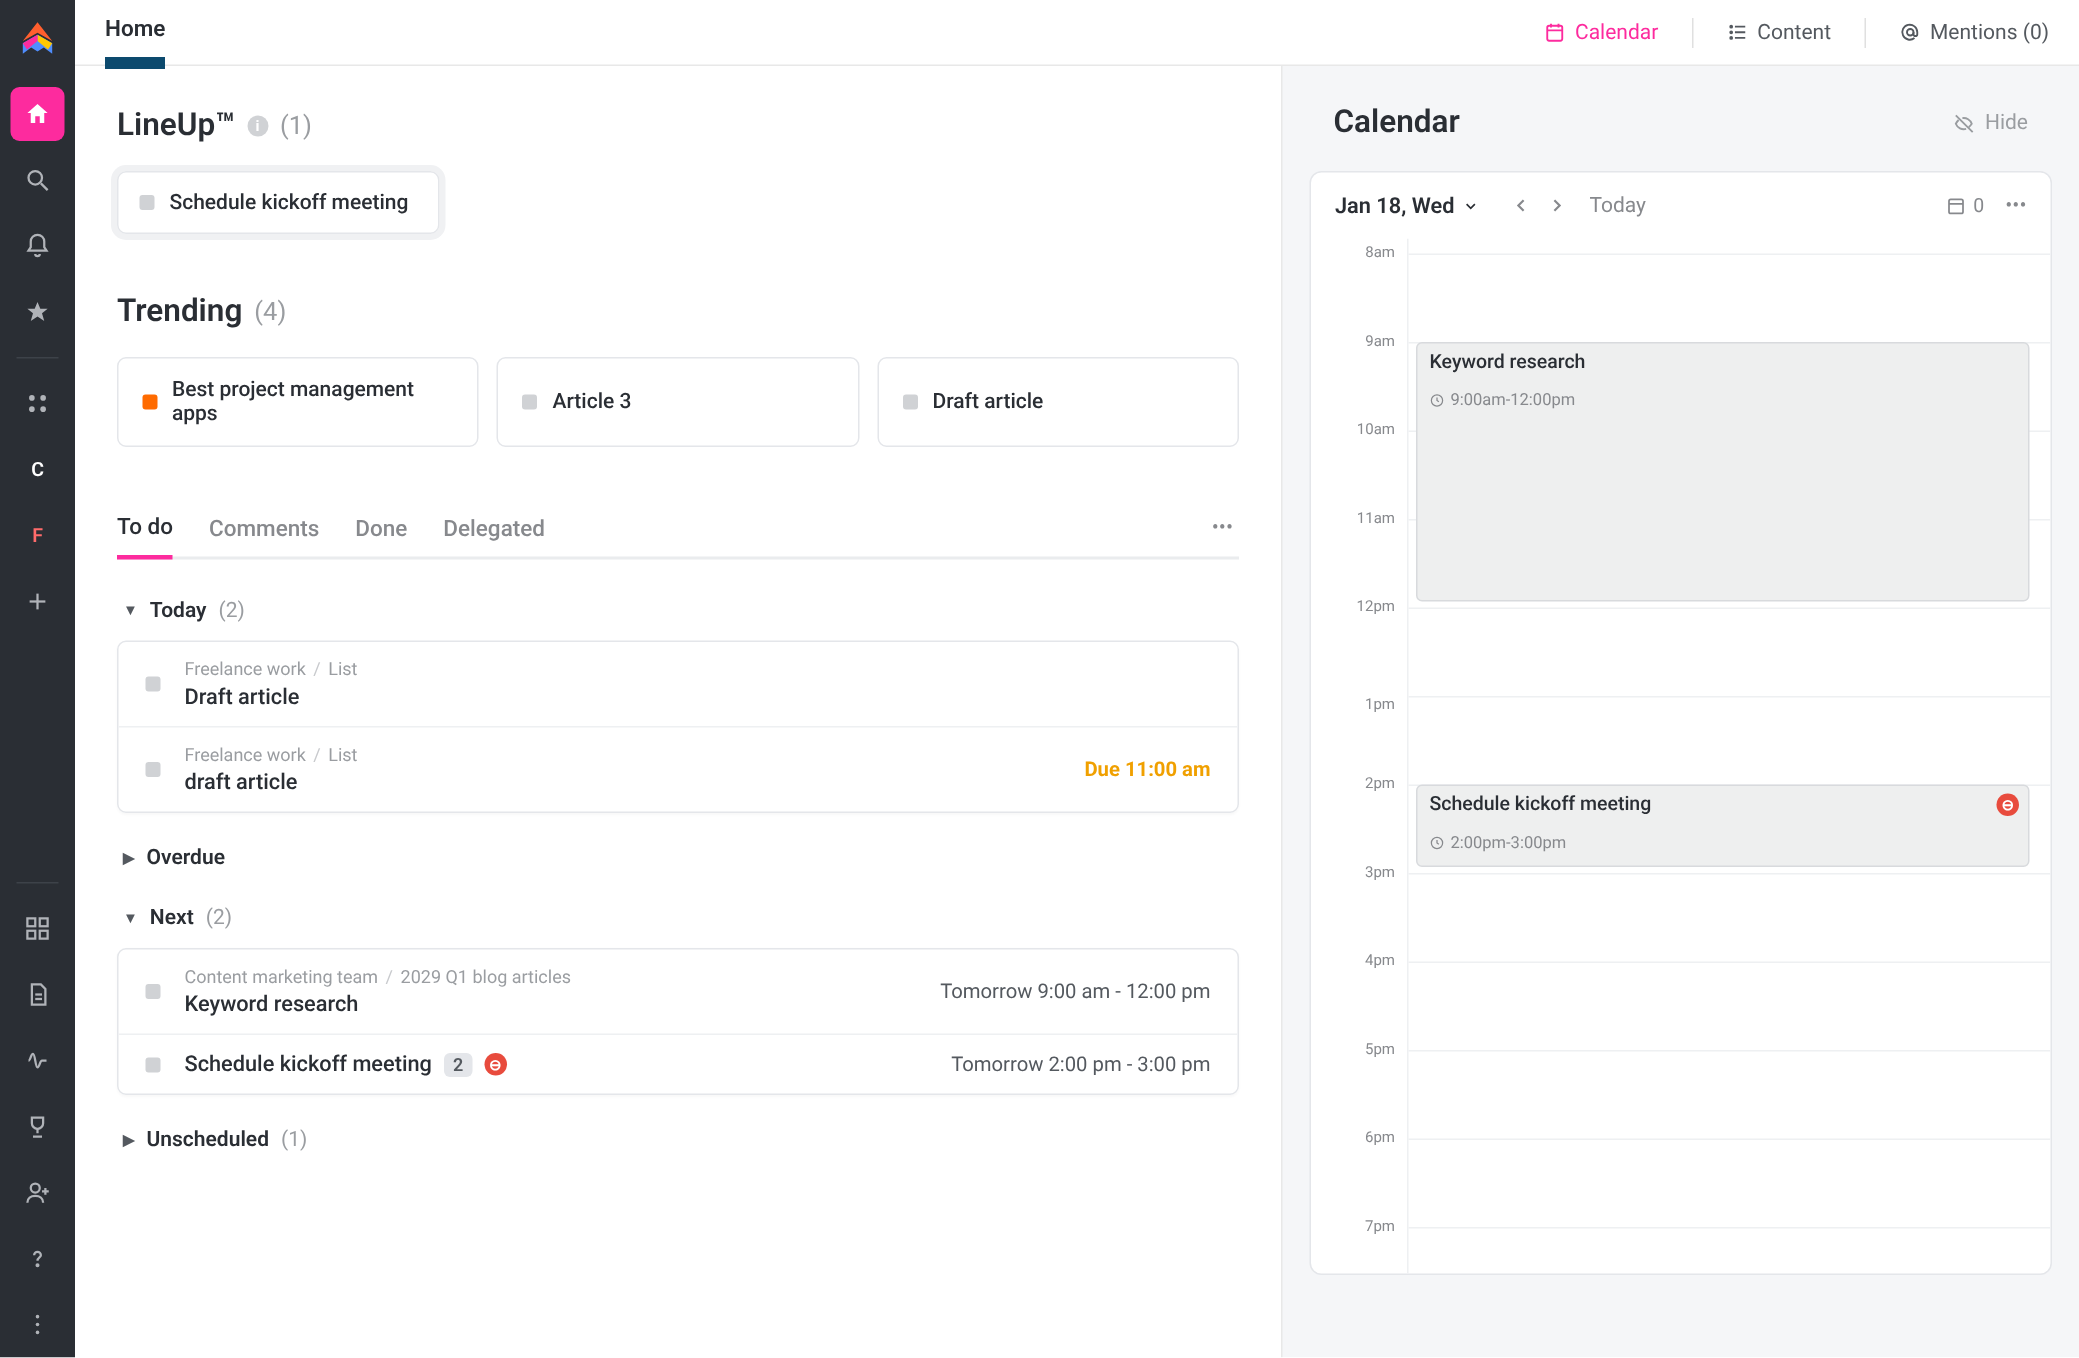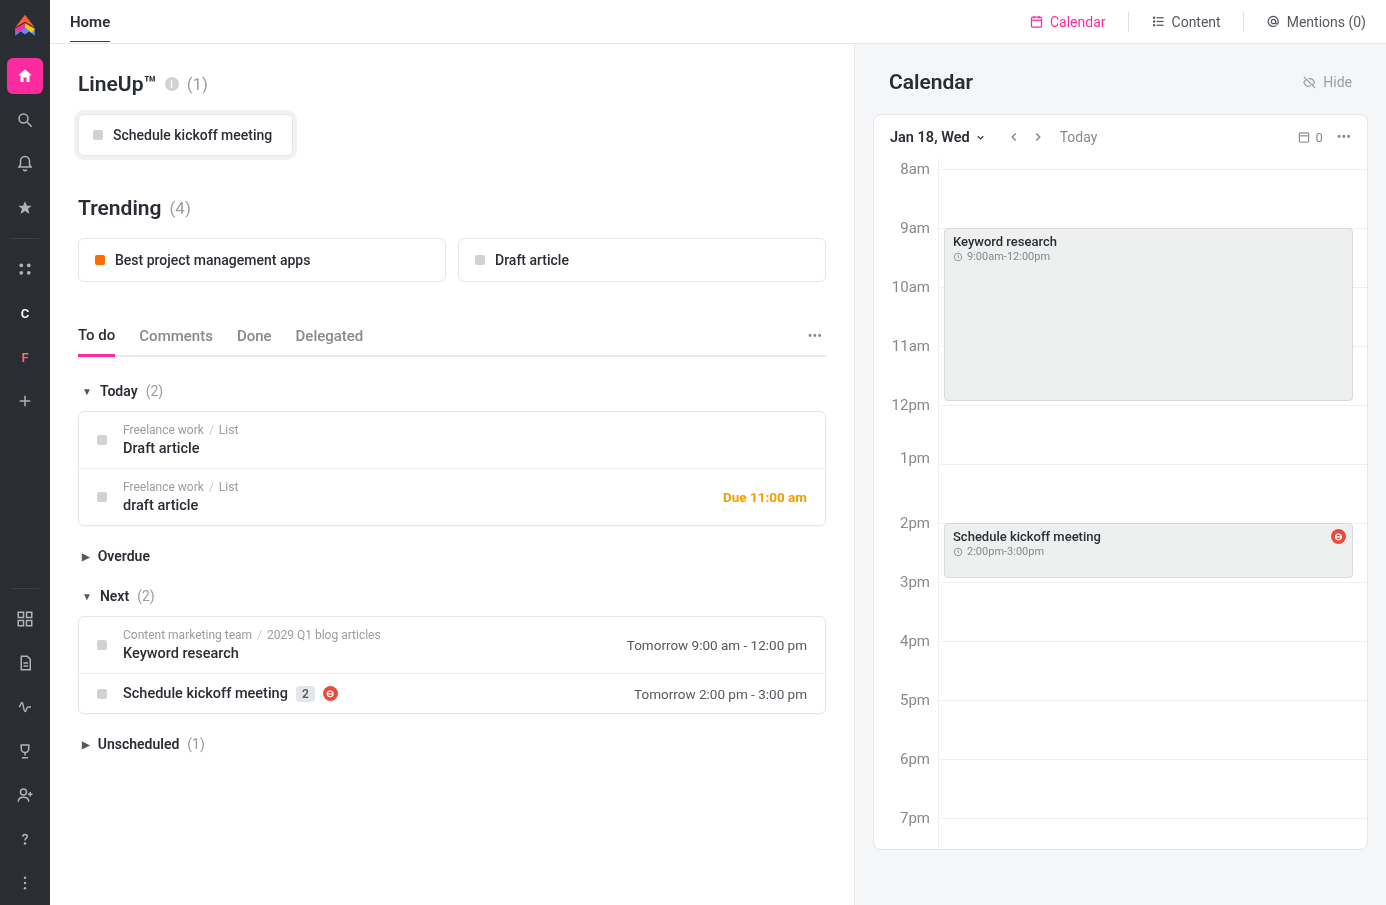--- a/index.html
+++ b/index.html
@@ -16,21 +16,21 @@
   .sb-divider { width: 28px; height: 1px; background: #3d4249; margin: 8px 0; }
   .sb-letter { font-size: 13px; font-weight: 600; }
   .sb-letter.c { color: #fff; }
   .sb-letter.f { color: #ff6b6b; }
   .sb-spacer { flex: 1; }
   
   
   .main { flex: 1; display: flex; flex-direction: column; }
   .topbar { height: 44px; border-bottom: 1px solid #e8e8e8; display: flex; align-items: center; padding: 0 20px; }
   .topbar-left { flex: 1; display: flex; align-items: center; }
-  .tab-home { font-size: 15px; font-weight: 600; color: #2a2e34; padding-bottom: 10px; border-bottom: 1px solid #0c4a6e; margin-top: 12px; }
+  .tab-home { font-size: 15px; font-weight: 600; color: #2a2e34; padding-bottom: 10px; border-bottom: 8px solid #0c4a6e; margin-top: 12px; }
   .topbar-right { display: flex; align-items: center; gap: 22px; font-size: 14px; color: #54595f; }
   .tb-link { display: flex; align-items: center; gap: 6px; cursor: pointer; }
   .tb-link.cal { color: #fd2b9e; }
   .tb-link svg { width: 15px; height: 15px; }
   .tb-sep { width: 1px; height: 20px; background: #e0e0e0; }
   
   
   .body { flex: 1; display: flex; overflow: hidden; }
   .left-pane { flex: 1; padding: 28px 28px 20px 28px; overflow-y: auto; }
   .right-pane { width: 532px; background: #f5f6f8; border-left: 1px solid #e8e8e8; }
@@ -87,26 +87,26 @@
   .cal-toolbar-right { margin-left:auto; display:flex; align-items:center; gap:14px; color:#87898d; }
   .cal-eventcount { display:flex; align-items:center; gap:5px; font-size:13px; }
   
   .allday-row { display:flex; border-top:1px solid #eef0f2; border-bottom:1px solid #eef0f2; font-size:12px; color:#87898d; }
   .allday-label { width:64px; text-align:center; padding:6px 0; }
   .allday-body { flex:1; }
   
   .time-grid { height: 690px; overflow:hidden; position:relative; }
   .time-body { display:flex; height:100%; }
   .time-col { width:64px; position:relative; }
-  .time-label { position:absolute; right:8px; font-size:15px; color:#87898d; transform: translateY(-50%); }
+  .time-label { position:absolute; right:8px; font-size:10px; color:#87898d; transform: translateY(-50%); }
   .grid-col { flex:1; position:relative; border-left:1px solid #eef0f2; }
   .grid-line { position:absolute; left:0; right:0; height:1px; background:#eef0f2; }
   .event { position:absolute; left:5px; right:14px; background:#eeefef; border:1px solid #d8dadd; border-radius:4px; padding:5px 8px; overflow:hidden; }
   .event-title { font-size:13px; font-weight:500; color:#2a2e34; }
-  .event-time { font-size:11px; color:#87898d; display:flex; align-items:center; gap:4px; margin-top:1px; }
+  .event-time { font-size:11px; color:#87898d; display:flex; align-items:center; gap:4px; margin-top:11px; }
   .event .badge-red { position:absolute; top:5px; right:6px; }
 </style>
 </head>
 <body>
 
 <div class="app">
 
   <div class="sidebar">
     <div class="logo">
       <svg viewBox="0 0 40 40">
@@ -269,20 +269,24 @@
           <span>Trending</span>
           <span class="count">(4)</span>
         </div>
         <div class="trending-row">
           <div class="trending-card">
             <span class="status-sq orange"></span>
             <span>Best project management apps</span>
           </div>
           <div class="trending-card">
             <span class="status-sq"></span>
+            <span>Article 3</span>
+          </div>
+          <div class="trending-card">
+            <span class="status-sq"></span>
             <span>Draft article</span>
           </div>
         </div>
 
         
         <div class="mywork-tabs">
           <div class="mw-tab active">To do</div>
           <div class="mw-tab">Comments</div>
           <div class="mw-tab">Done</div>
           <div class="mw-tab">Delegated</div>
@@ -408,21 +412,21 @@
             </div>
           </div>
           <div class="time-grid">
             <div class="time-body">
               <div class="time-col">
                 <span class="time-label" style="top:10px">8am</span>
                 <span class="time-label" style="top:69px">9am</span>
                 <span class="time-label" style="top:128px">10am</span>
                 <span class="time-label" style="top:187px">11am</span>
                 <span class="time-label" style="top:246px">12pm</span>
-                <span class="time-label" style="top:299px">1pm</span>
+                <span class="time-label" style="top:311px">1pm</span>
                 <span class="time-label" style="top:364px">2pm</span>
                 <span class="time-label" style="top:423px">3pm</span>
                 <span class="time-label" style="top:482px">4pm</span>
                 <span class="time-label" style="top:541px">5pm</span>
                 <span class="time-label" style="top:600px">6pm</span>
                 <span class="time-label" style="top:659px">7pm</span>
               </div>
               <div class="grid-col">
                 <div class="grid-line" style="top:10px"></div>
                 <div class="grid-line" style="top:69px"></div>

